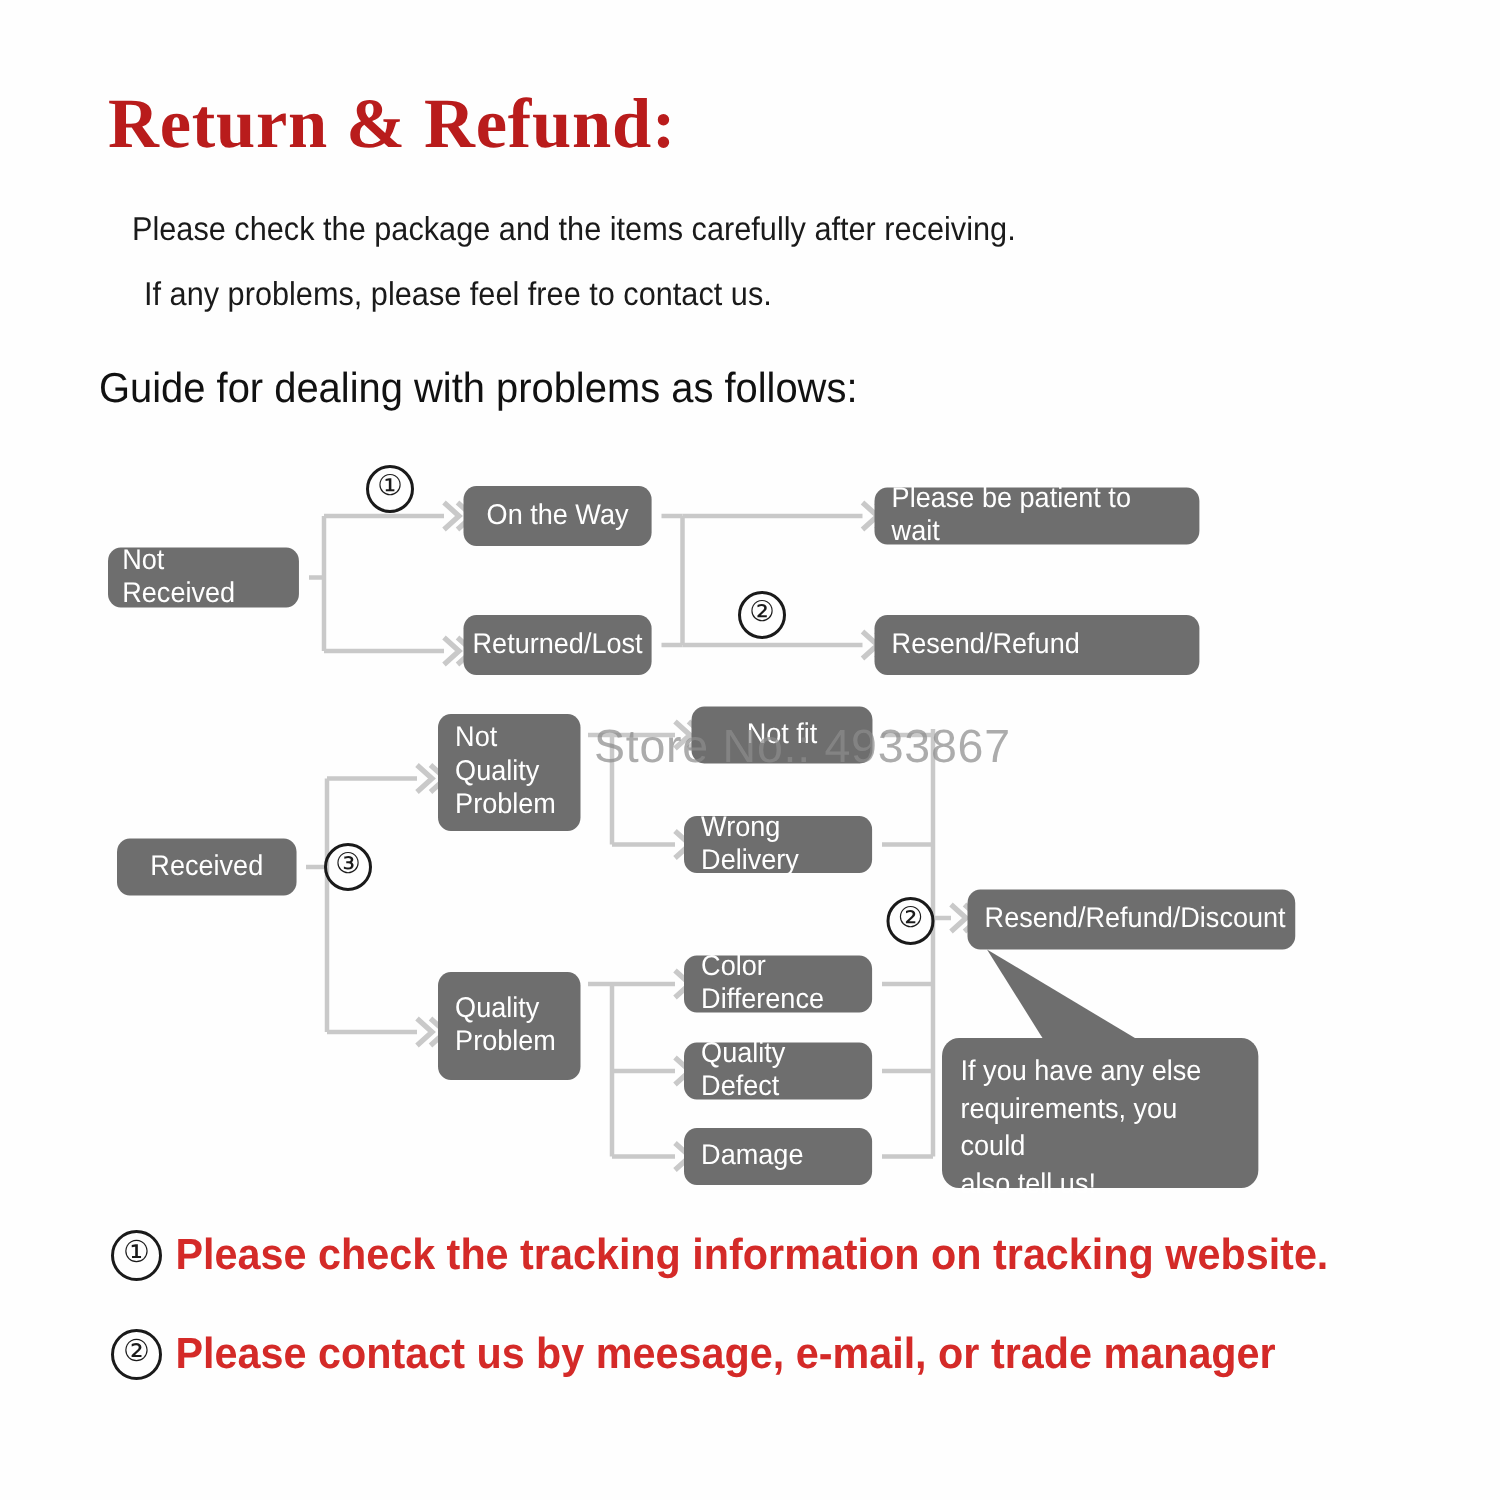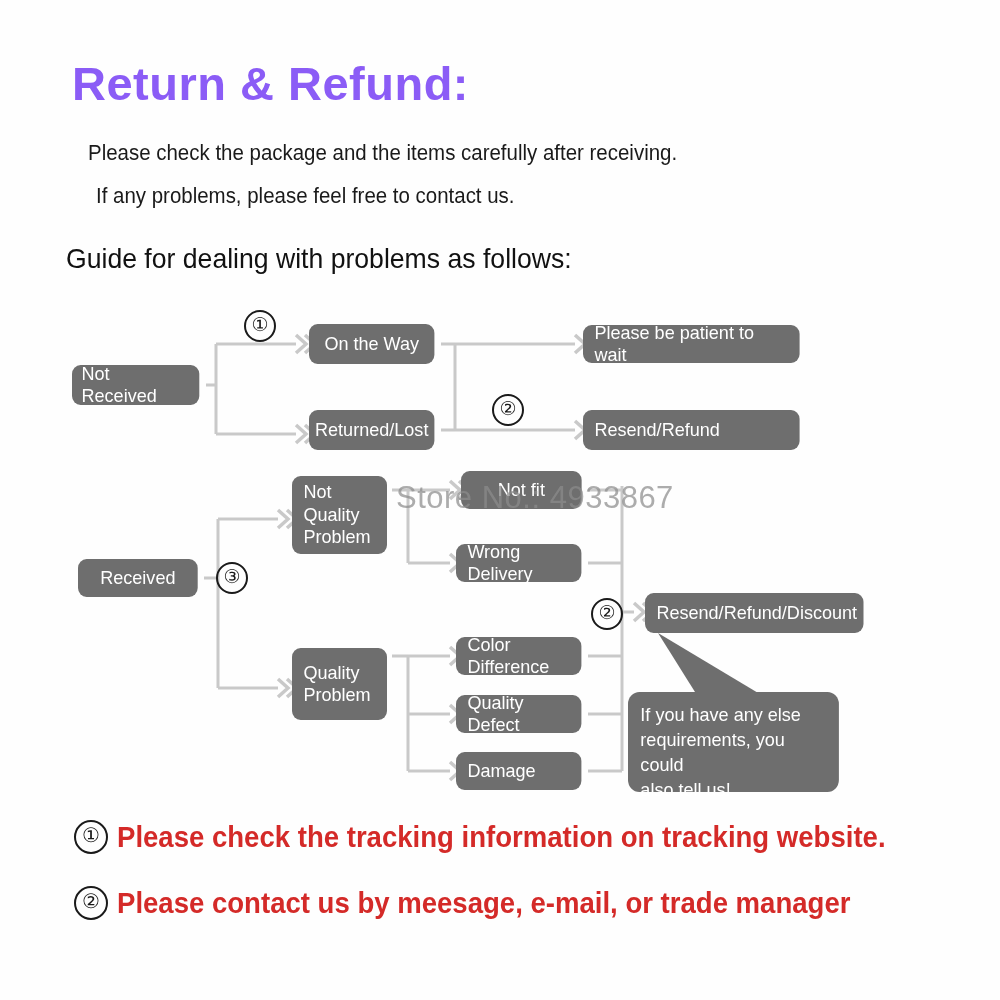--- a/index.html
+++ b/index.html
@@ -17,25 +17,25 @@
     height: 1000px;
     background: #fefefe;
     overflow: hidden;
   }
 
   
   .title {
     position: absolute;
     left: 72px;
     top: 56px;
-    font-family: Liberation Sans, sans-serif;
+    font-family: Liberation Serif, serif;
     font-weight: bold;
     font-size: 47px;
     letter-spacing: 0.5px;
-    color: #8b5cf6;
+    color: #b91c1c;
     white-space: nowrap;
     text-align: center;
   }
   .intro-line {
     position: absolute;
     font-family: "Liberation Sans", sans-serif;
     font-size: 22px;
     color: #1a1a1a;
     white-space: nowrap;
     transform: scaleX(0.93);

